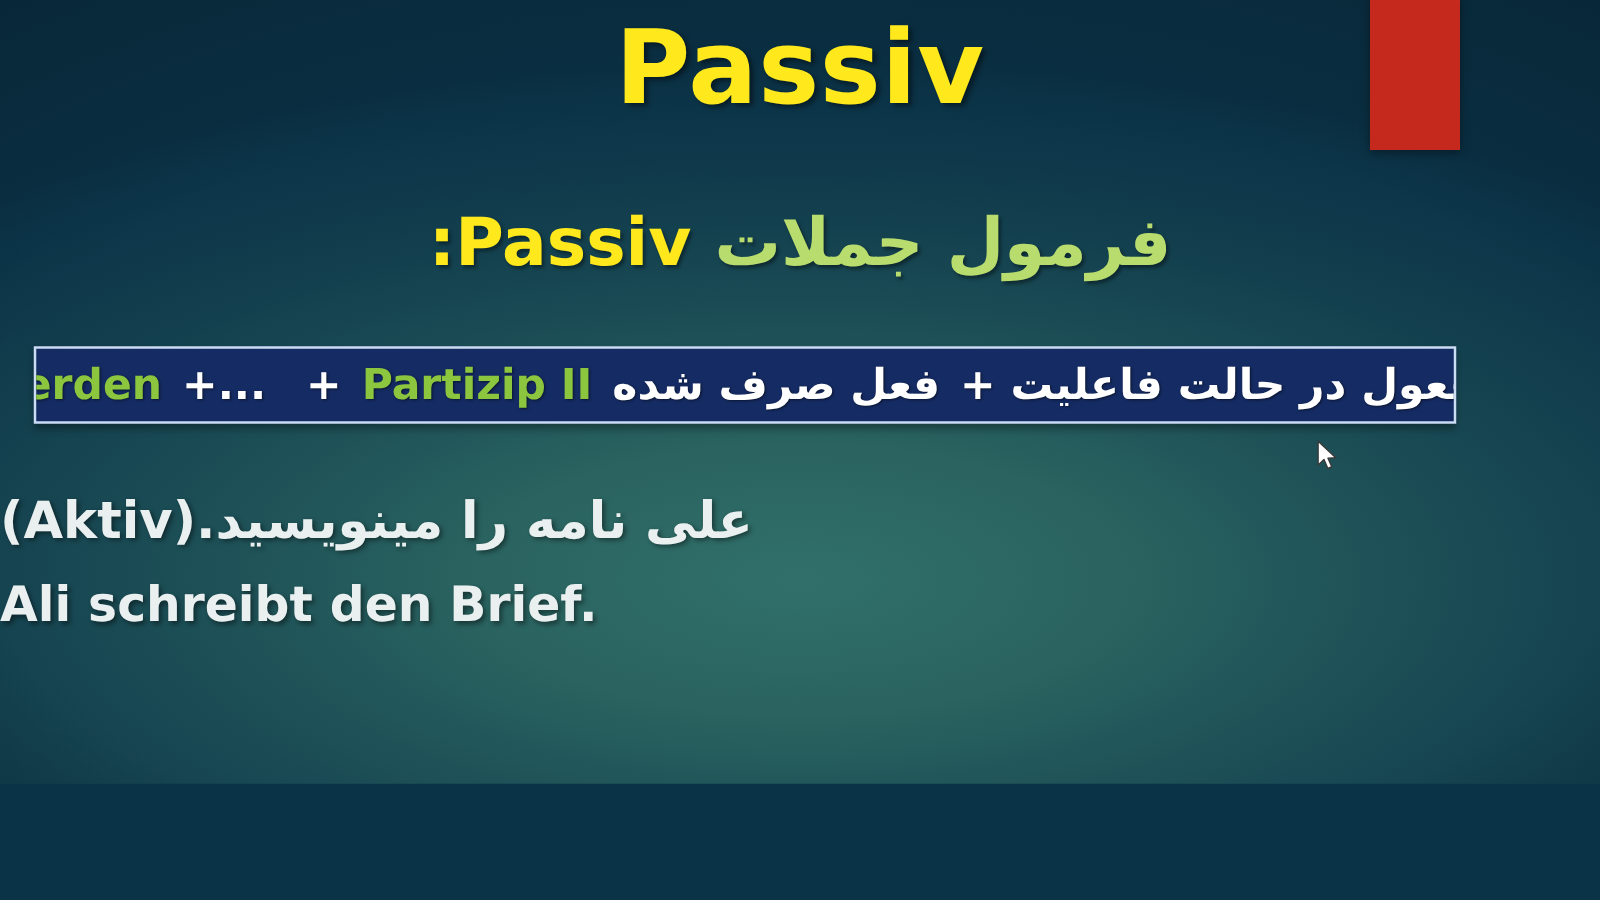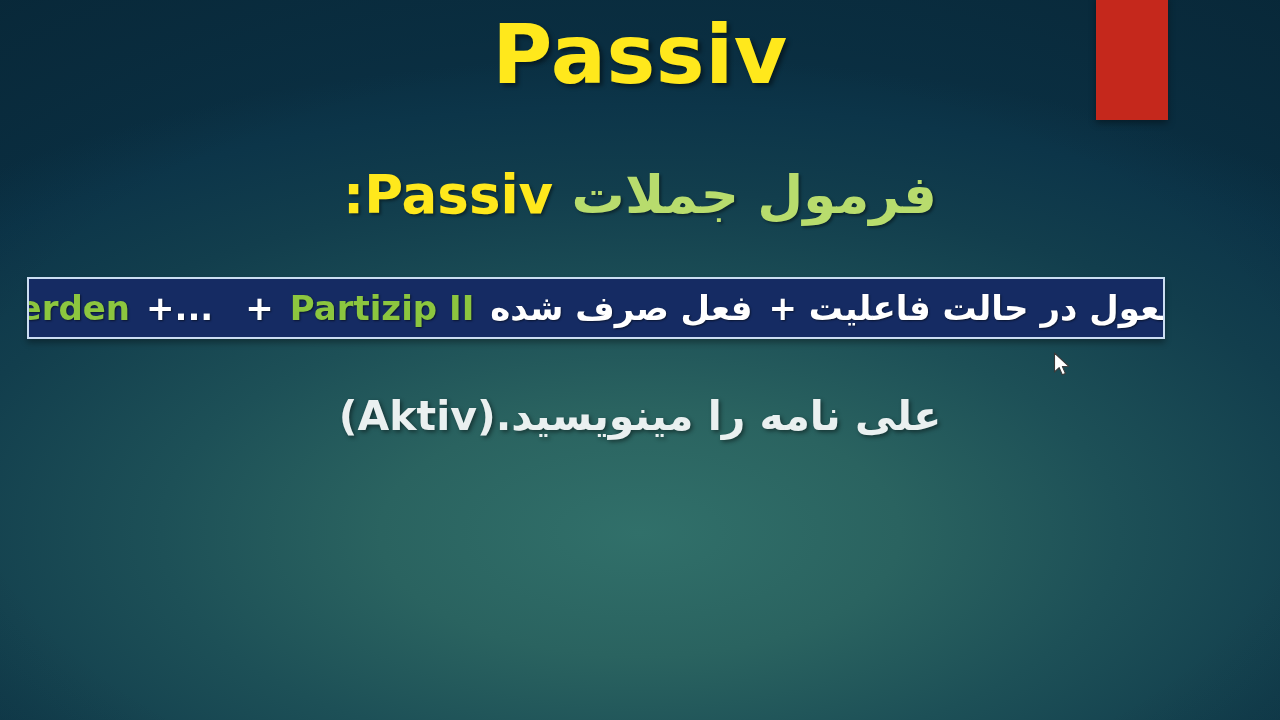--- a/index.html
+++ b/index.html
@@ -7,21 +7,21 @@
 
   html, body {
     width:1280px; height:720px;
     overflow:hidden;
     background:#0b3347;
     font-family:"DejaVu Sans","Liberation Sans",sans-serif;
   }
 
   #slide {
     position:relative;
-    width:1280px; height:720px;
+    width:1280px; height:627px;
     background:
       radial-gradient(ellipse 78% 66% at 50% 74%,
         #31706a 0%,
         #2a6360 26%,
         #1d5057 48%,
         #123e4d 72%,
         #0c3549 90%,
         #0a2f42 100%);
     overflow:hidden;
   }
@@ -104,21 +104,21 @@
     text-shadow:1px 1px 2px rgba(0,0,0,0.5);
   }
   .formula-text .grn { color:#8CC63F; }
   .formula-text .sp  { display:inline-block; width:16px; }
 
   
   .examples {
     position:absolute;
     left:0; top:390px;
     width:1280px;
-    text-align:center;
+    text-align:left;
     z-index:4;
   }
   .ex-line {
     color:#EAF0F0;
     font-weight:bold;
     text-shadow:2px 2px 4px rgba(0,0,0,0.45);
     line-height:1.28;
   }
   .ex-fa {
     direction:rtl;
@@ -153,19 +153,20 @@
   <div class="subtitle">
     <span class="fa">فرمول جملات </span><span class="de">Passiv:</span>
   </div>
 
   <div class="formula-box">
     <div class="formula-text"><span>مفعول در حالت فاعلیت +</span><span class="sp"></span><span>فعل صرف شده</span><span class="sp"></span><span class="grn">werden</span><span class="sp"></span><span>+</span><span>...</span><span class="sp"></span><span class="sp"></span><span>+</span><span class="sp"></span><span class="grn">Partizip II</span></div>
   </div>
 
   <div class="examples">
     <div class="ex-line ex-fa">علی نامه را مینویسید.(Aktiv)</div>
+    <div class="ex-line ex-de">Ali schreibt den Brief.</div>
   </div>
 
   <svg class="cursor" viewBox="0 0 18 26">
     <path d="M1.5,1 L1.5,20 L6.2,15.6 L9.3,22.8 L12.4,21.4 L9.4,14.5 L15.6,14.2 Z" fill="#FFFFFF" stroke="#3a3a3a" stroke-width="1.1" stroke-linejoin="round"></path>
   </svg>
 
 </div>
 
 </body></html>

